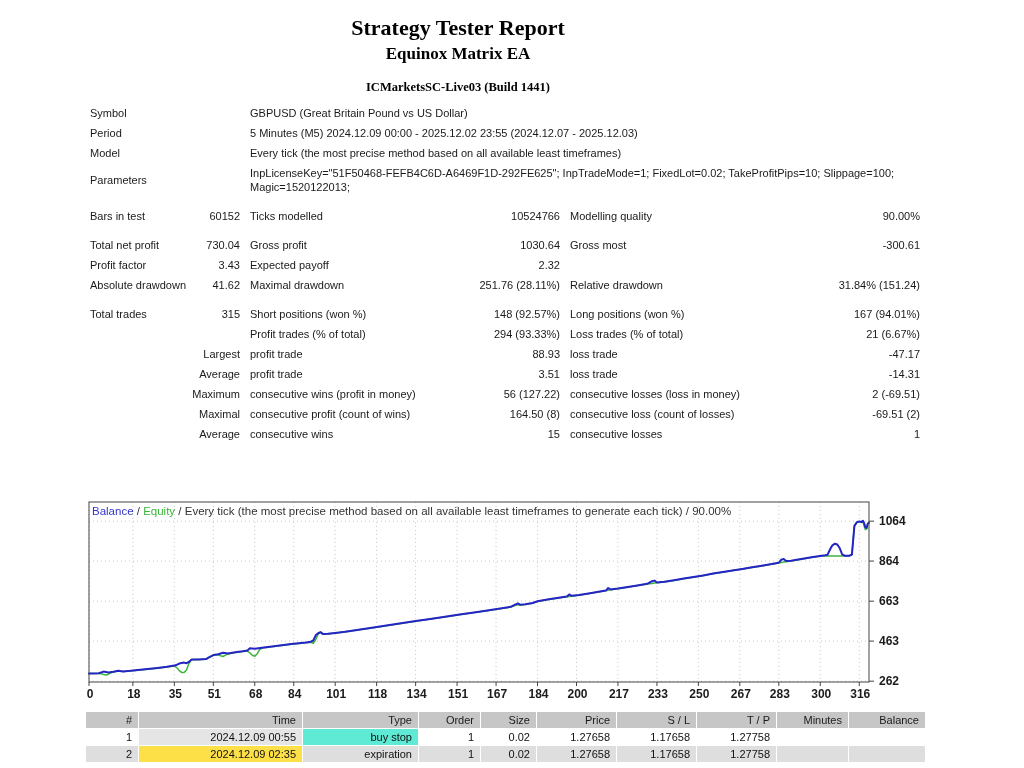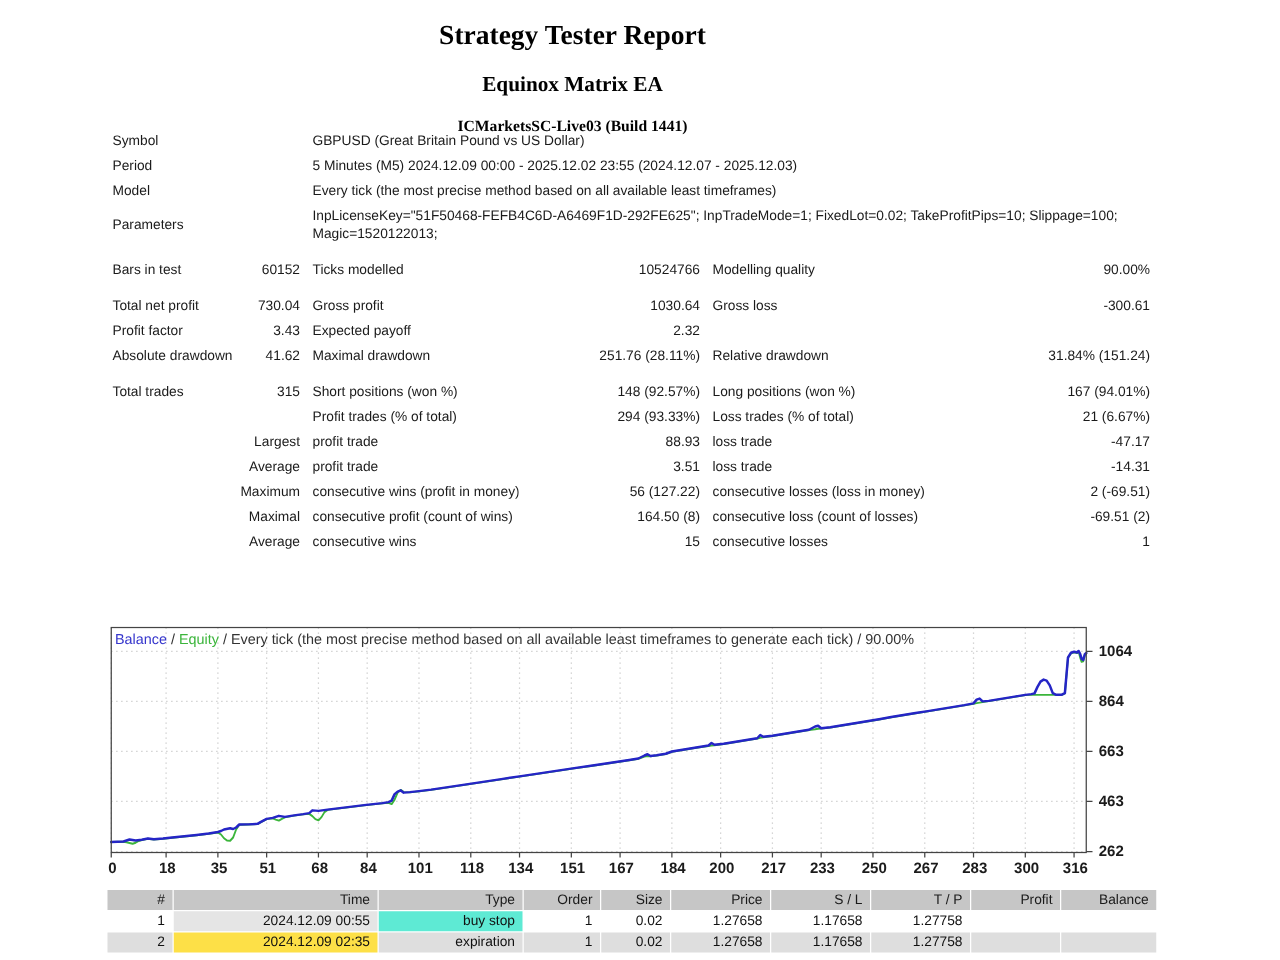--- a/index.html
+++ b/index.html
@@ -1,21 +1,21 @@
 <!DOCTYPE html>
 <html><head>
 <meta charset="utf-8">
 <style>
   html,body{margin:0;padding:0;background:#ffffff;}
   body{width:1024px;height:768px;overflow:hidden;font-family:"Liberation Sans",sans-serif;color:#1a1a1a;position:relative;}
 
   
   .titles{position:absolute;top:15px;left:0;width:916px;text-align:center;font-family:"Liberation Serif",serif;font-weight:bold;color:#000;}
   .title1{font-size:22px;line-height:26px;}
-  .title2{font-size:17px;line-height:21px;margin-top:16px;}
+  .title2{font-size:17px;line-height:21px;margin-top:2px;}
   .title3{font-size:12.5px;line-height:16px;margin-top:15px;}
 
   
   table.summary{position:absolute;left:85px;top:103px;width:840px;border-collapse:collapse;table-layout:fixed;font-size:11px;color:#1a1a1a;}
   table.summary td{padding:0 5px;height:20px;line-height:20px;white-space:nowrap;overflow:hidden;vertical-align:middle;}
   table.summary td.r{text-align:right;}
   table.summary td.wrap{white-space:normal;line-height:14px;padding-top:3px;padding-bottom:3px;}
   table.summary tr.spacer td{height:9px;line-height:9px;}
 
   
@@ -73,21 +73,21 @@
         <td class="r">90.00%</td>
       </tr>
       <tr class="spacer">
         <td colspan="6"></td>
       </tr>
       <tr>
         <td class="">Total net profit</td>
         <td class="r">730.04</td>
         <td class="">Gross profit</td>
         <td class="r">1030.64</td>
-        <td class="">Gross loss</td>
+        <td class="">Gross most</td>
         <td class="r">-300.61</td>
       </tr>
       <tr>
         <td class="">Profit factor</td>
         <td class="r">3.43</td>
         <td class="">Expected payoff</td>
         <td class="r">2.32</td>
         <td class=""></td>
         <td class=""></td>
       </tr>
@@ -262,21 +262,21 @@
   <tbody id="trades-body">
       <tr>
         <td class="th">#</td>
         <td class="th">Time</td>
         <td class="th">Type</td>
         <td class="th">Order</td>
         <td class="th">Size</td>
         <td class="th">Price</td>
         <td class="th">S / L</td>
         <td class="th">T / P</td>
-        <td class="th">Profit</td>
+        <td class="th">Minutes</td>
         <td class="th">Balance</td>
       </tr>
       <tr>
         <td style="background: rgb(255, 255, 255);">1</td>
         <td style="background: #e5e5e5;">2024.12.09 00:55</td>
         <td style="background: #5eead4; text-align: right;">buy stop</td>
         <td style="background: rgb(255, 255, 255);">1</td>
         <td style="background: rgb(255, 255, 255);">0.02</td>
         <td style="background: rgb(255, 255, 255);">1.27658</td>
         <td style="background: rgb(255, 255, 255);">1.17658</td>

